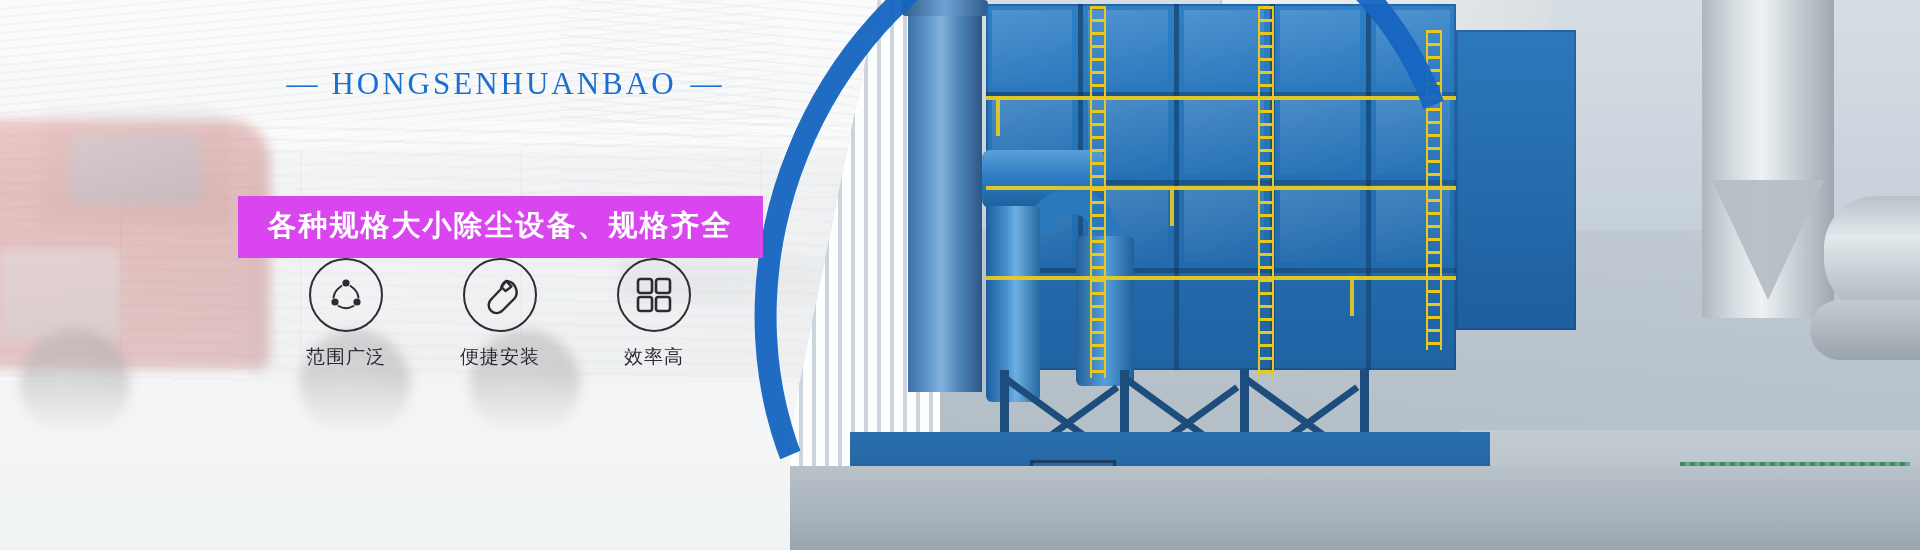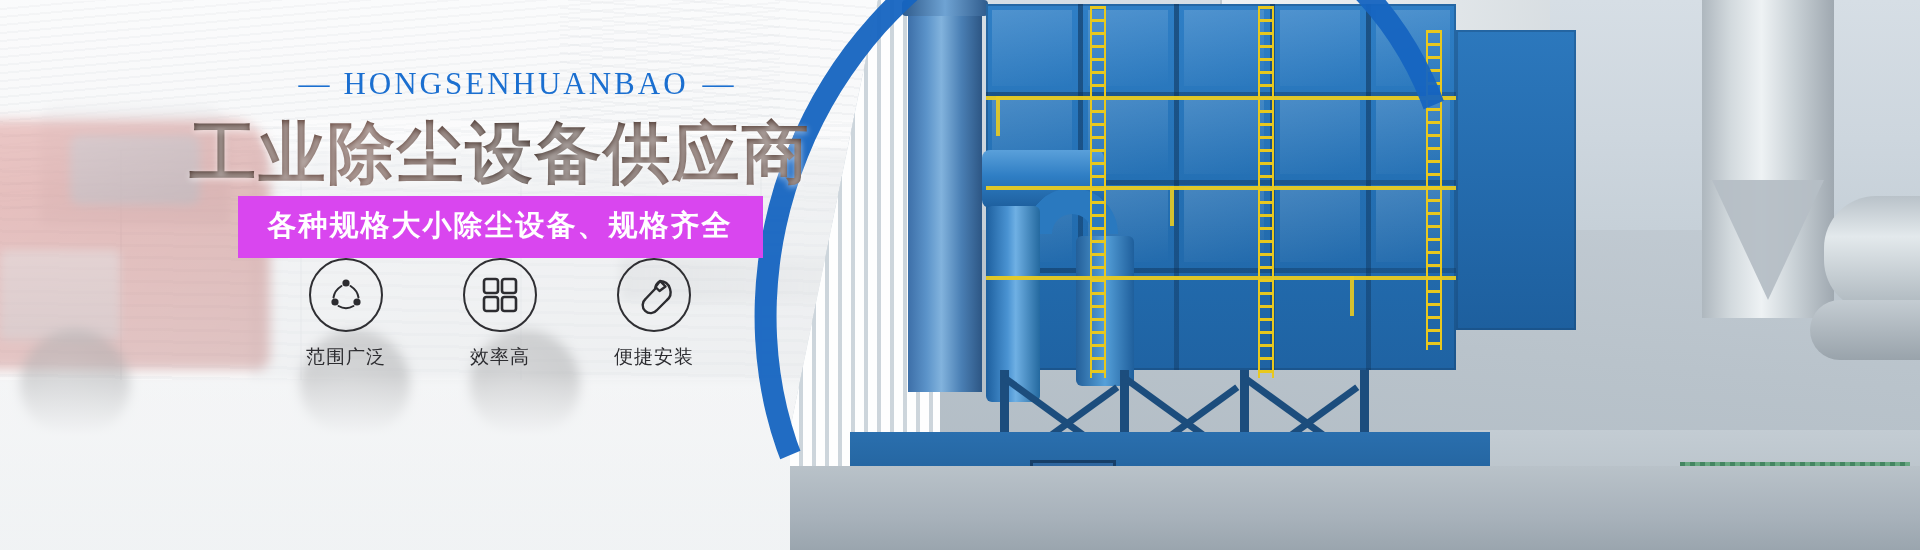--- a/index.html
+++ b/index.html
@@ -264,21 +264,21 @@
     opacity:.95;
     pointer-events:none;
   }
 
   
   .content {
     position:absolute; left:0; top:0; width:1120px; height:550px;
     z-index:20;
   }
   .eyebrow {
-    position:absolute; left:16px; top:66px; width:1000px;
+    position:absolute; left:4px; top:66px; width:1000px;
     text-align:center;
     font-family:"Liberation Serif", serif;
     font-size:31px; letter-spacing:3px;
     color:#1b6fd0; white-space:nowrap;
   }
   .eyebrow .dash { letter-spacing:0; padding:0 14px; }
 
   .headline {
     position:absolute; left:0; top:108px; width:1000px;
     text-align:center;
@@ -436,21 +436,20 @@
   </div>
 
   <div class="swoosh"></div>
 
   <div class="content">
 
     <div class="eyebrow">
       <span class="dash">—</span><span>HONGSENHUANBAO</span><span class="dash">—</span>
     </div>
 
-    <h1 class="headline">工业除尘设备供应商</h1>
 
     <div class="orange-wrap">
       <div class="orange-bar">各种规格大小除尘设备、规格齐全</div>
     </div>
 
     <div class="features">
 
       <div class="feature">
         <div class="circle">
           <svg width="40" height="40" viewBox="0 0 40 40" aria-hidden="true">
@@ -460,38 +459,38 @@
             <path d="M15.5 11 Q8.5 15.5 7.5 22.5" stroke="#2c2c30" stroke-width="2" fill="none" stroke-linecap="round"></path>
             <path d="M24.5 11 Q31.5 15.5 32.5 22.5" stroke="#2c2c30" stroke-width="2" fill="none" stroke-linecap="round"></path>
             <path d="M12.5 31 Q20 35.5 27.5 31" stroke="#2c2c30" stroke-width="2" fill="none" stroke-linecap="round"></path>
           </svg>
         </div>
         <div class="flabel">范围广泛</div>
       </div>
 
       <div class="feature">
         <div class="circle">
+          <svg width="40" height="40" viewBox="0 0 40 40" aria-hidden="true">
+            <path d="M26 6 a11 11 0 0 1 6.5 19.5 L23 35 a8 8 0 1 1 -11.5 -11 L21 14 A11 11 0 0 1 26 6 Z
+                     M26 6 l-4.5 6 4 4 6 -4.5 Z" fill="none" stroke="#2c2c30" stroke-width="2.4" stroke-linejoin="round"></path>
+          </svg>
+        </div>
+        <div class="flabel">便捷安装</div>
+      </div>
+
+      <div class="feature">
+        <div class="circle">
           <svg width="38" height="38" viewBox="0 0 38 38" aria-hidden="true">
             <rect x="3" y="3" width="14" height="14" rx="2.5" fill="none" stroke="#2c2c30" stroke-width="2.6"></rect>
             <rect x="21" y="3" width="14" height="14" rx="2.5" fill="none" stroke="#2c2c30" stroke-width="2.6"></rect>
             <rect x="3" y="21" width="14" height="14" rx="2.5" fill="none" stroke="#2c2c30" stroke-width="2.6"></rect>
             <rect x="21" y="21" width="14" height="14" rx="2.5" fill="none" stroke="#2c2c30" stroke-width="2.6"></rect>
           </svg>
         </div>
         <div class="flabel">效率高</div>
       </div>
 
-      <div class="feature">
-        <div class="circle">
-          <svg width="40" height="40" viewBox="0 0 40 40" aria-hidden="true">
-            <path d="M26 6 a11 11 0 0 1 6.5 19.5 L23 35 a8 8 0 1 1 -11.5 -11 L21 14 A11 11 0 0 1 26 6 Z
-                     M26 6 l-4.5 6 4 4 6 -4.5 Z" fill="none" stroke="#2c2c30" stroke-width="2.4" stroke-linejoin="round"></path>
-          </svg>
-        </div>
-        <div class="flabel">便捷安装</div>
-      </div>
-
 
     </div>
 
   </div>
 
 </div>
 
 </body></html>

